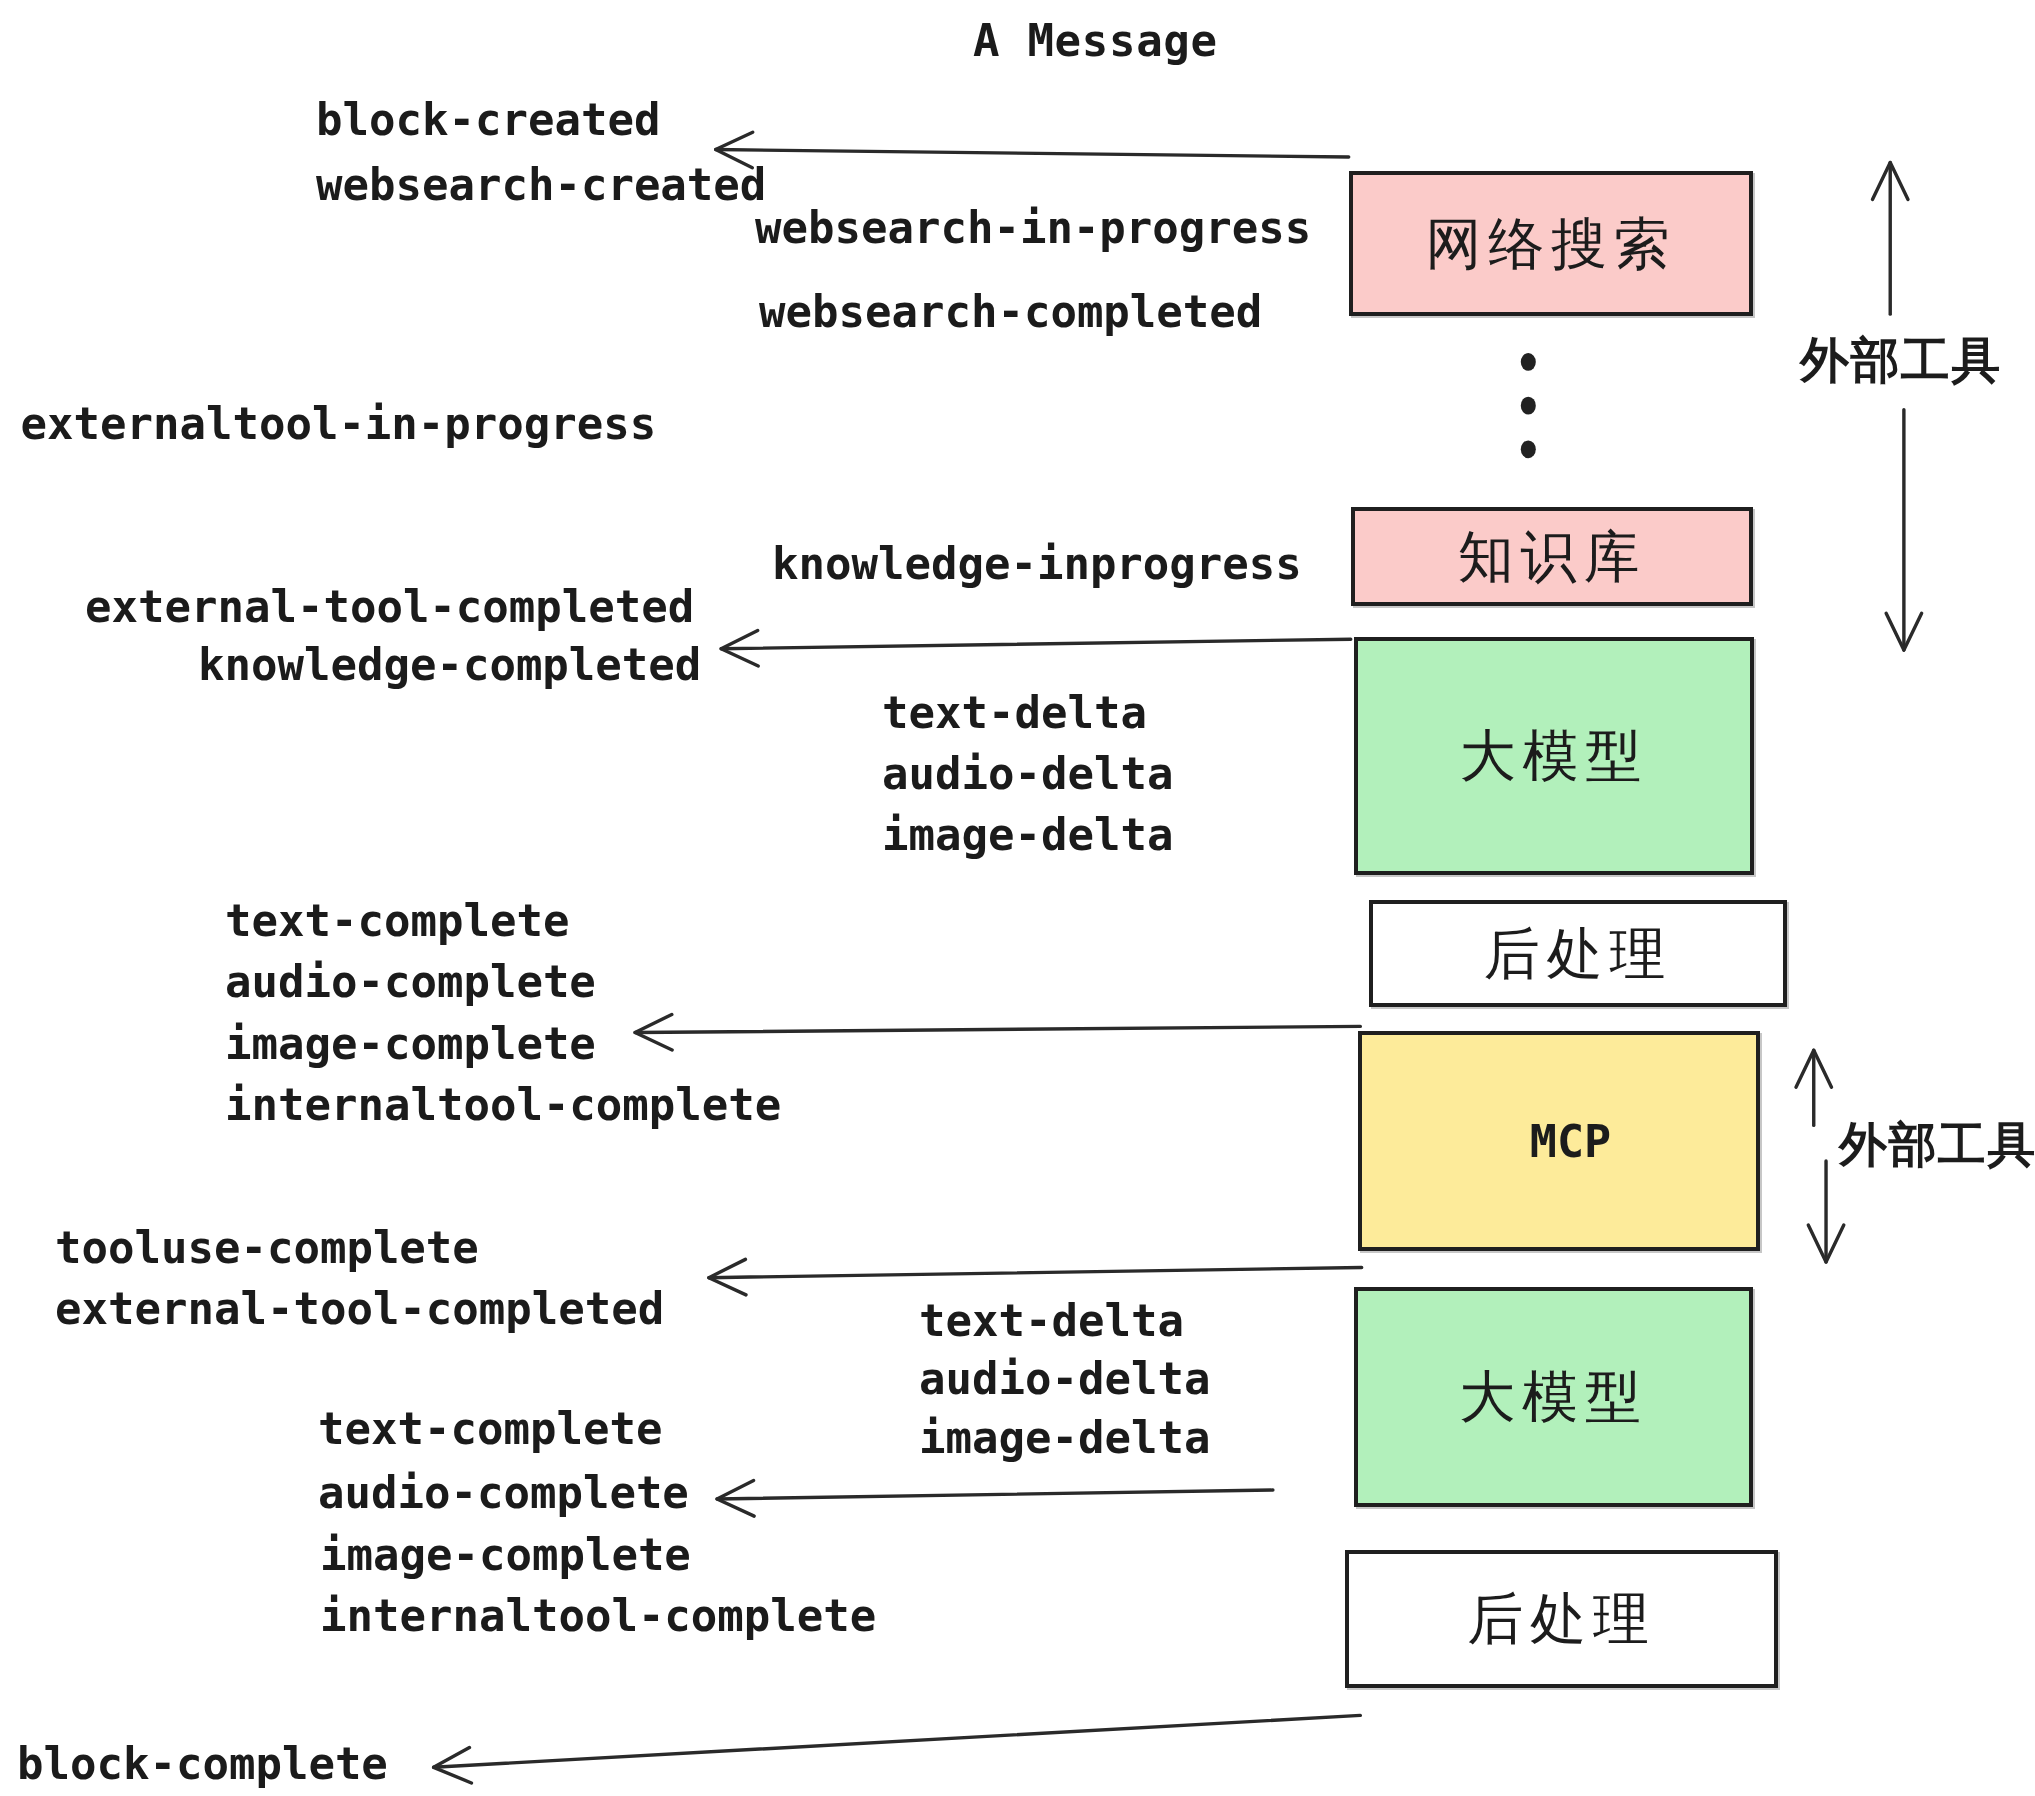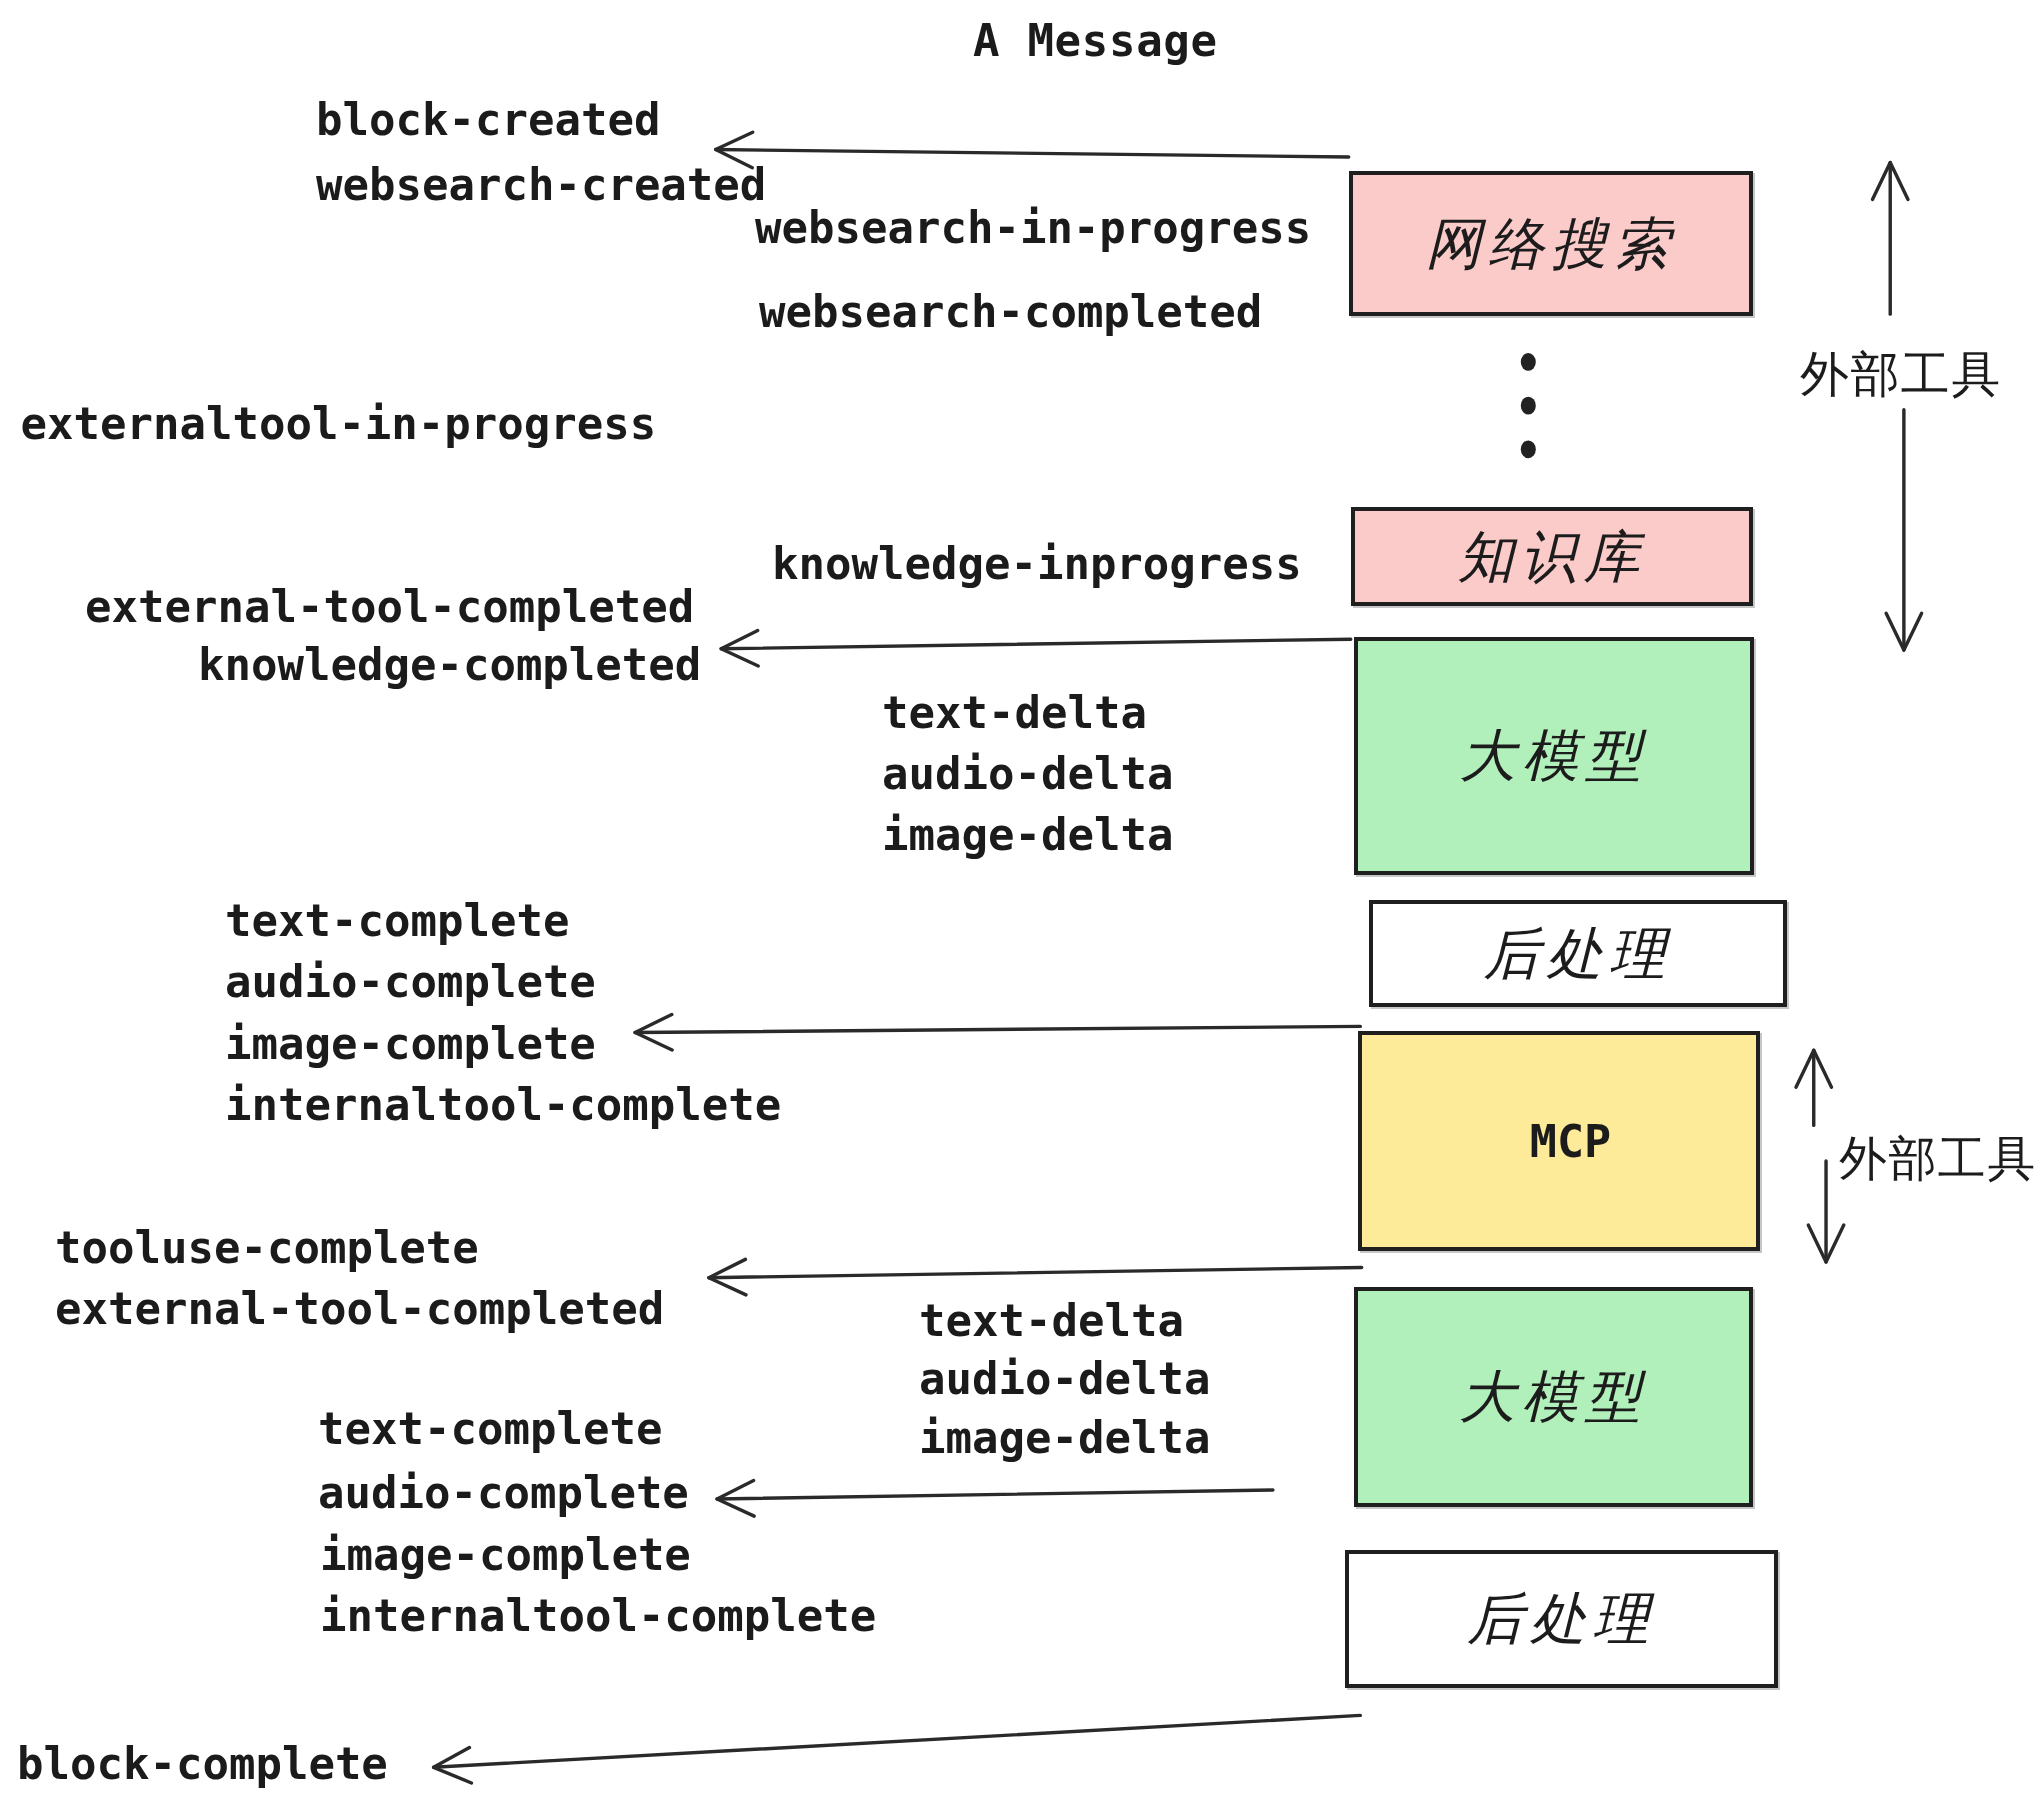--- a/index.html
+++ b/index.html
@@ -24,31 +24,31 @@
   .box{
     position:absolute;
     border:4.1px solid #1f1f1f;
     display:flex;align-items:center;justify-content:center;
     box-sizing:border-box;
     box-shadow:2px 2px 0 rgba(30,30,30,0.25);
   }
   .box .cjk{
     font-family:"Liberation Sans","DejaVu Sans",sans-serif;
     font-size:56px;font-weight:500;color:#1c1c1c;
-    letter-spacing:6.8px;line-height:1;font-style:italic;
+    letter-spacing:6.8px;line-height:1;
   }
   .box .latin{
     font-family:"DejaVu Sans Mono","Liberation Mono",monospace;
     font-size:45px;font-weight:700;color:#1c1c1c;line-height:1;margin-left:23px;
   }
   .side-label{
     position:absolute;
     font-family:"Liberation Sans","DejaVu Sans",sans-serif;
-    font-size:49px;font-weight:400;color:#1c1c1c;
-    line-height:1;white-space:pre;letter-spacing:1.4px;margin-top:14px;
+    font-size:49px;font-weight:700;color:#1c1c1c;
+    line-height:1;white-space:pre;letter-spacing:1.4px;
   }
   svg.overlay{position:absolute;left:0;top:0;}
   .arrow-line{stroke:#2a2a2a;stroke-width:5;fill:none;stroke-linecap:round;}
   .arrowhead{stroke:#2a2a2a;stroke-width:5;fill:none;stroke-linecap:round;stroke-linejoin:round;}
   .dot{fill:#222222;}
 </style>
 </head>
 <body>
 
 <div class="canvas">

